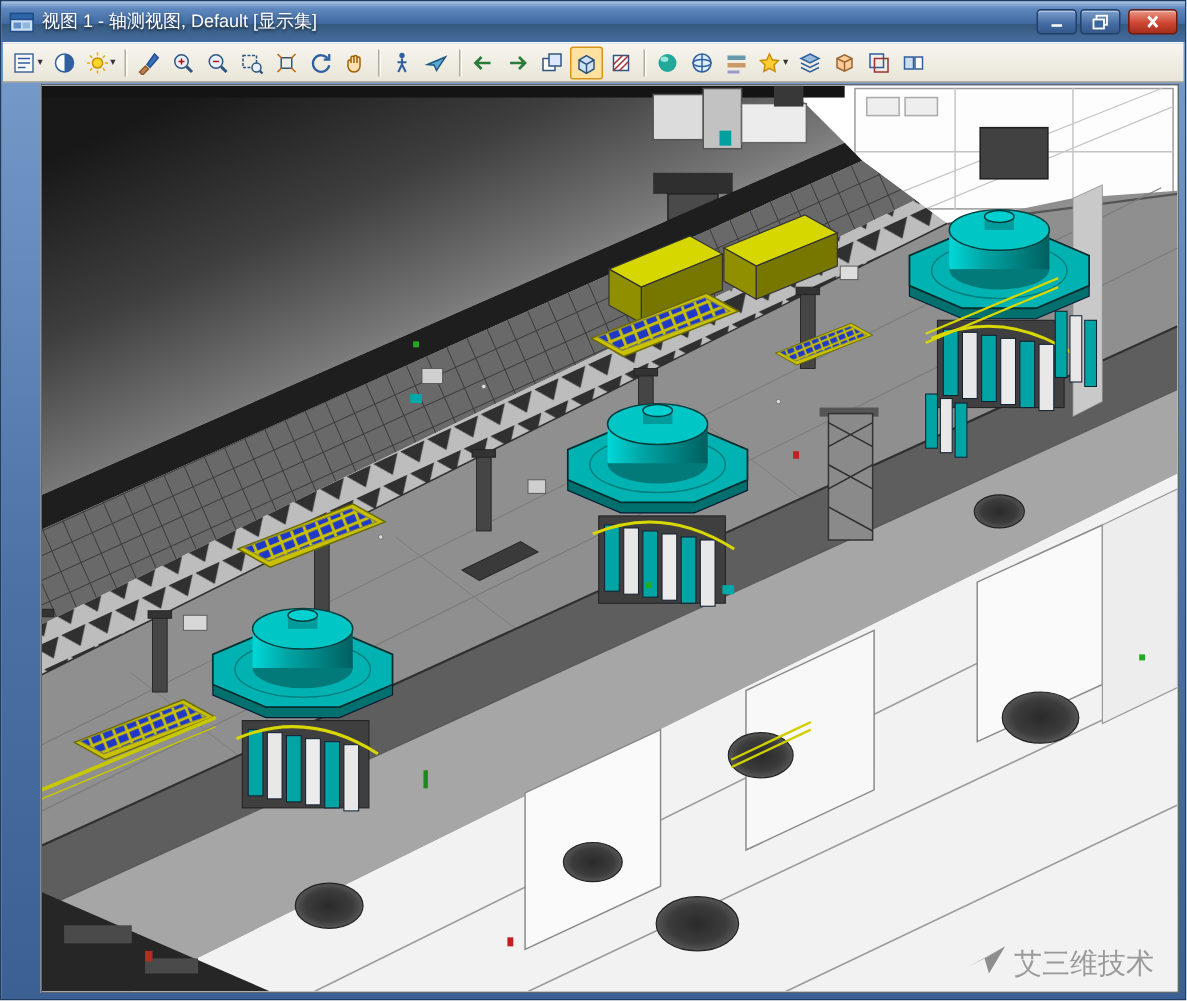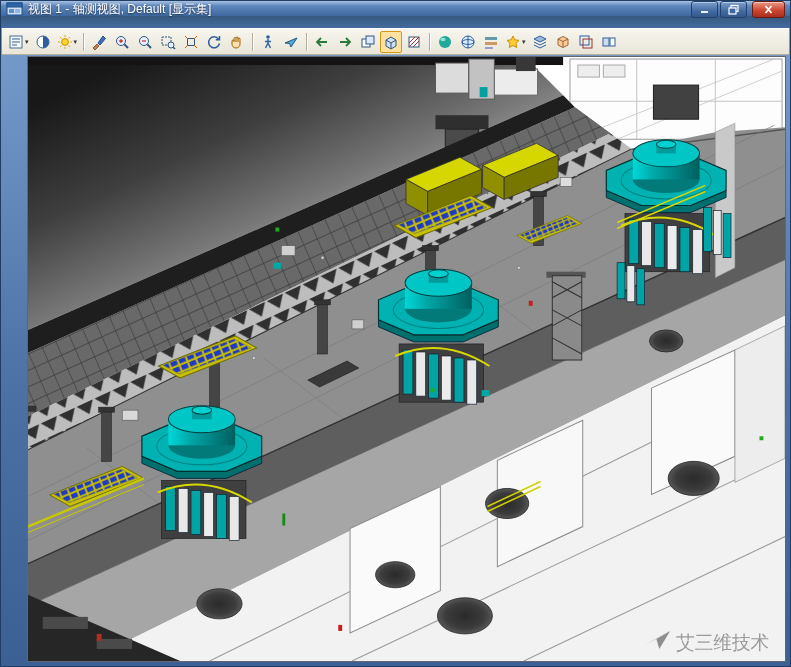--- a/index.html
+++ b/index.html
@@ -2,21 +2,21 @@
 <html><head>
 <meta charset="utf-8">
 <style>
   html,body{margin:0;padding:0;background:#fff;}
   #window{position:relative;width:791px;height:667px;box-sizing:border-box;
     font-family:"Liberation Sans",sans-serif;
     background:linear-gradient(180deg,#7b9fce,#4a70a4 60%,#3c6094);
     border:1px solid #1f3d63;}
   .titlebar{position:absolute;left:0;top:0;right:0;height:27px;
     background:linear-gradient(180deg,#a9c2e2 0%,#5e87bd 18%,#3f69a0 55%,#35597f 56%,#446c9e 100%);
-    display:flex;align-items:flex-start;padding:0 5px;gap:5px;box-sizing:border-box;}
+    display:flex;align-items:center;padding:0 5px;gap:5px;box-sizing:border-box;}
   .titlebar .title{color:#fff;font-size:12px;text-shadow:0 1px 2px rgba(0,0,0,.6);
     flex:1;white-space:nowrap;overflow:hidden;}
   .winicon{width:17px;height:16px;flex:0 0 auto;}
   .wbtns{display:flex;gap:2px;align-items:center;}
   .wbtn{width:27px;height:17px;border:1px solid #21406b;border-radius:3px;padding:0;
     background:linear-gradient(180deg,#7d9fcb,#436ba2 60%,#35588a);display:flex;align-items:center;justify-content:center;
     box-shadow:inset 0 1px 0 rgba(255,255,255,.45);}
   .wbtn.close{width:33px;background:linear-gradient(180deg,#e89a86,#cf4631 55%,#a52e1c);border-color:#6e1b10;margin-left:3px;}
   .wbtn svg{width:13px;height:11px;}
   .toolbar{position:absolute;left:1px;right:1px;top:27px;height:27px;box-sizing:border-box;

